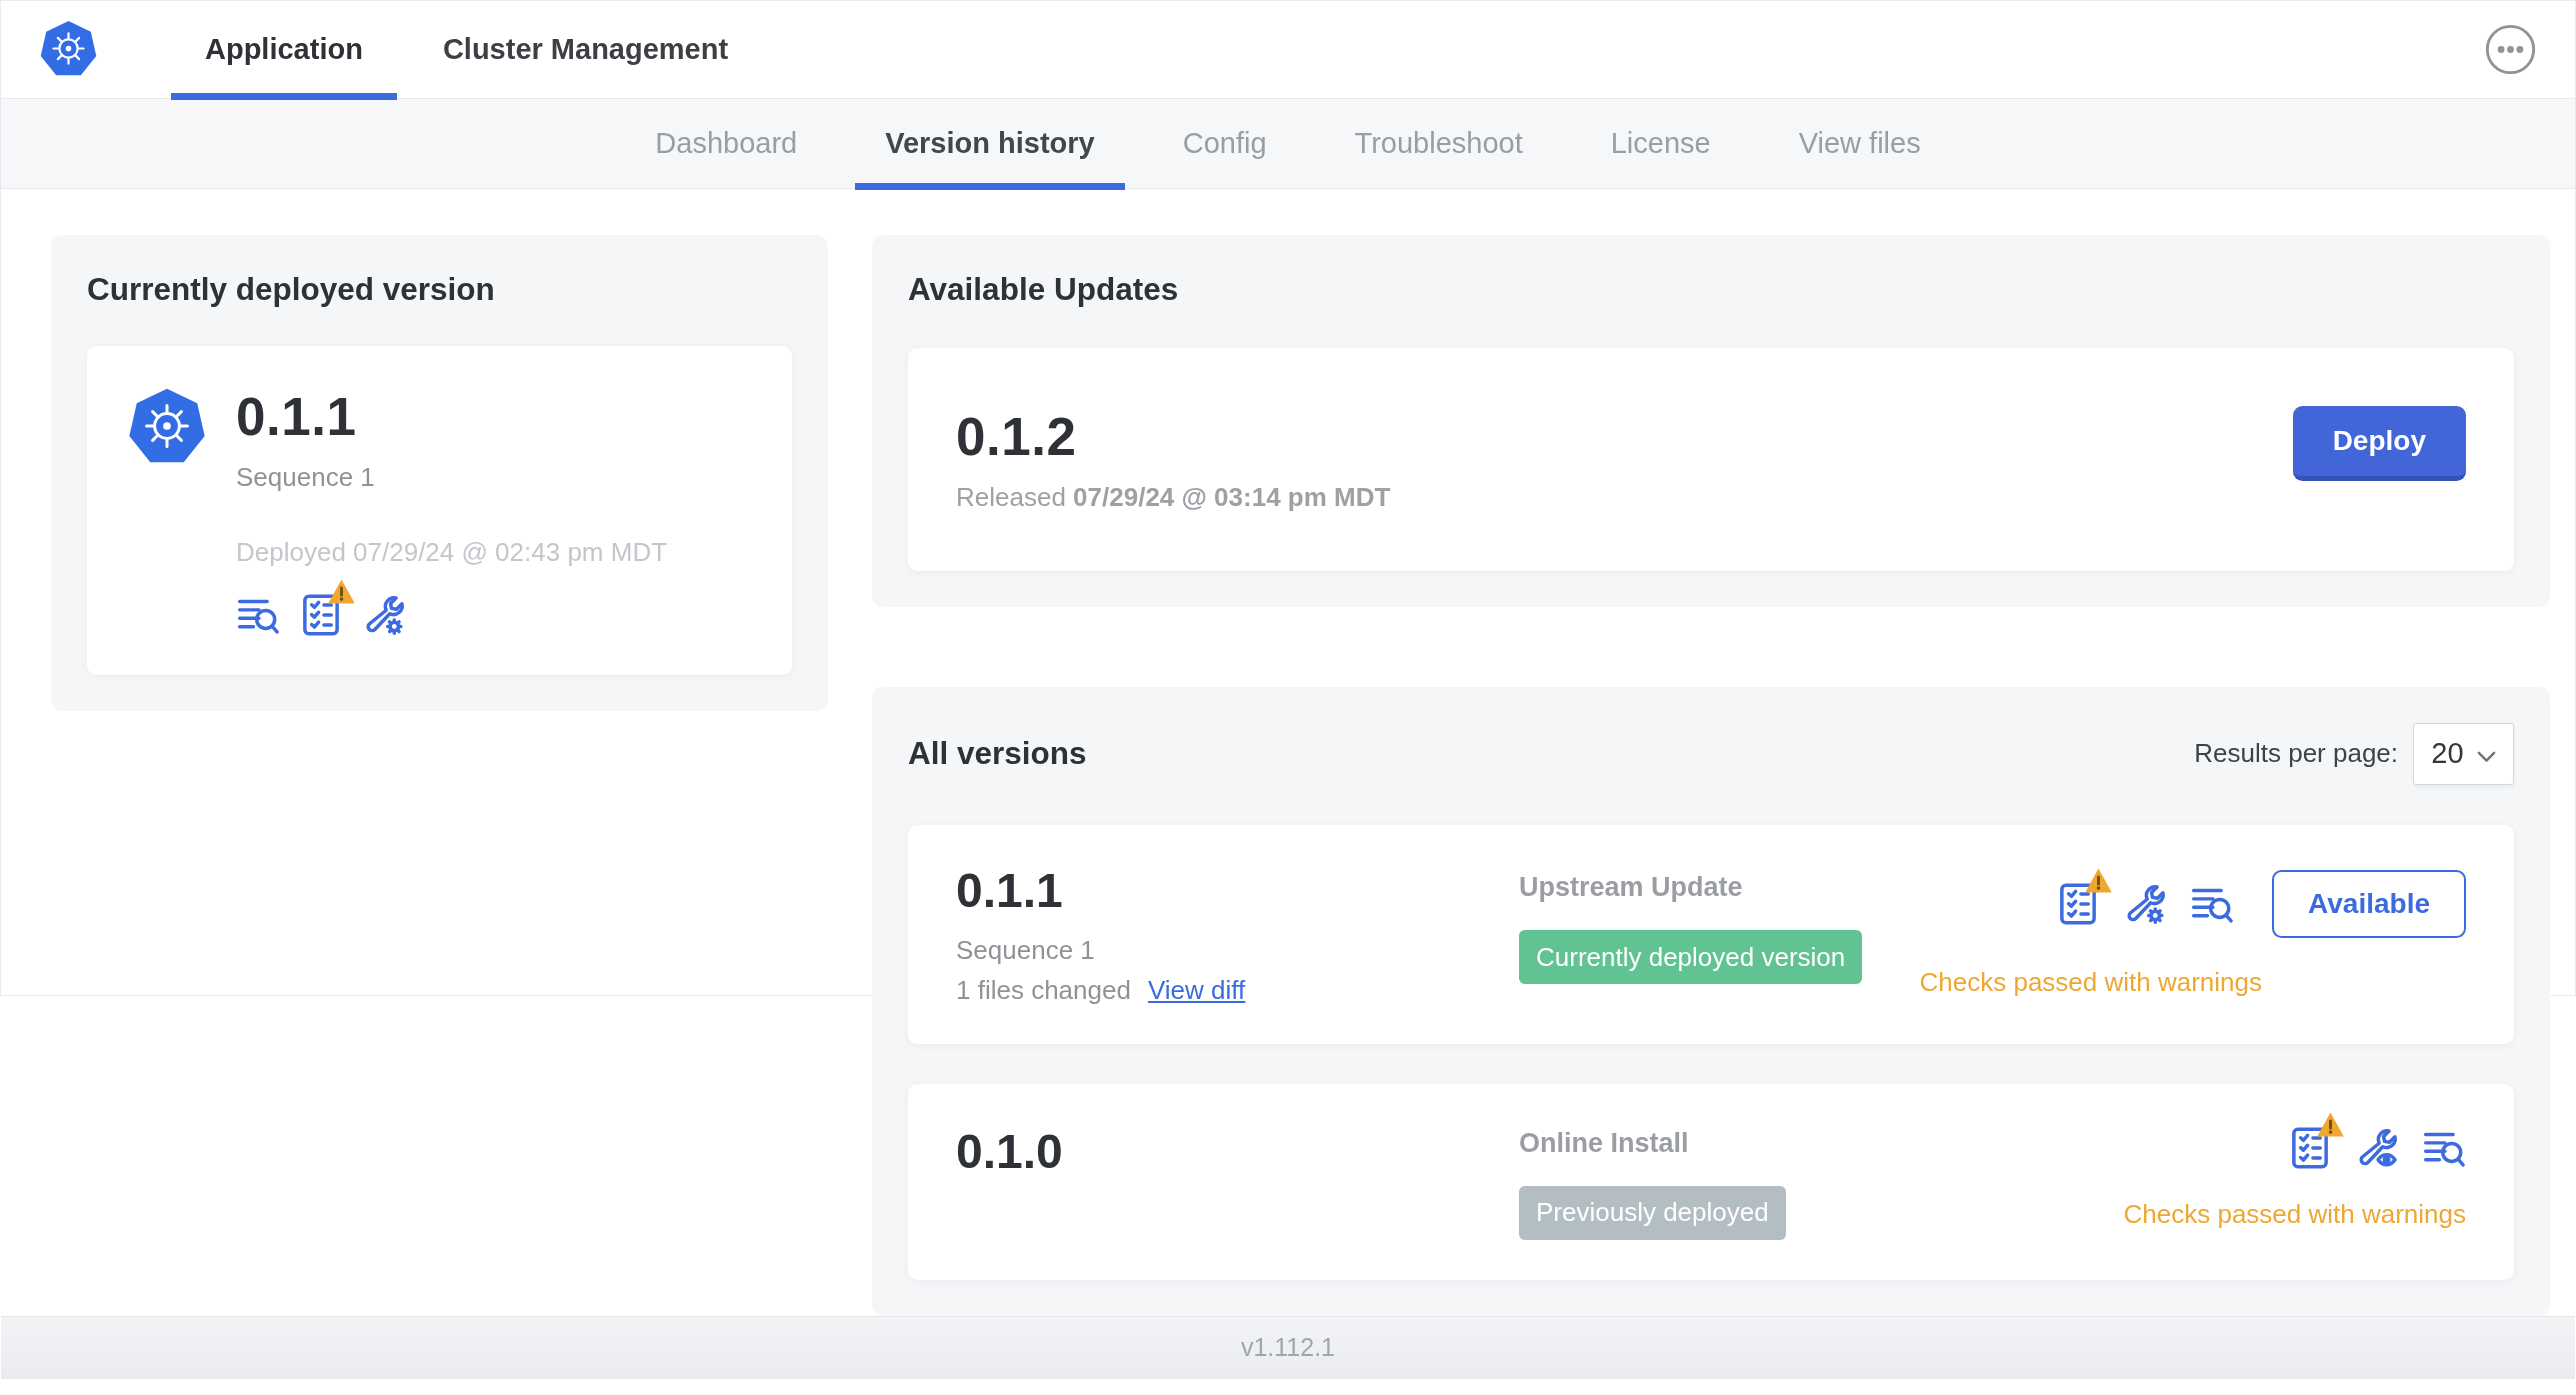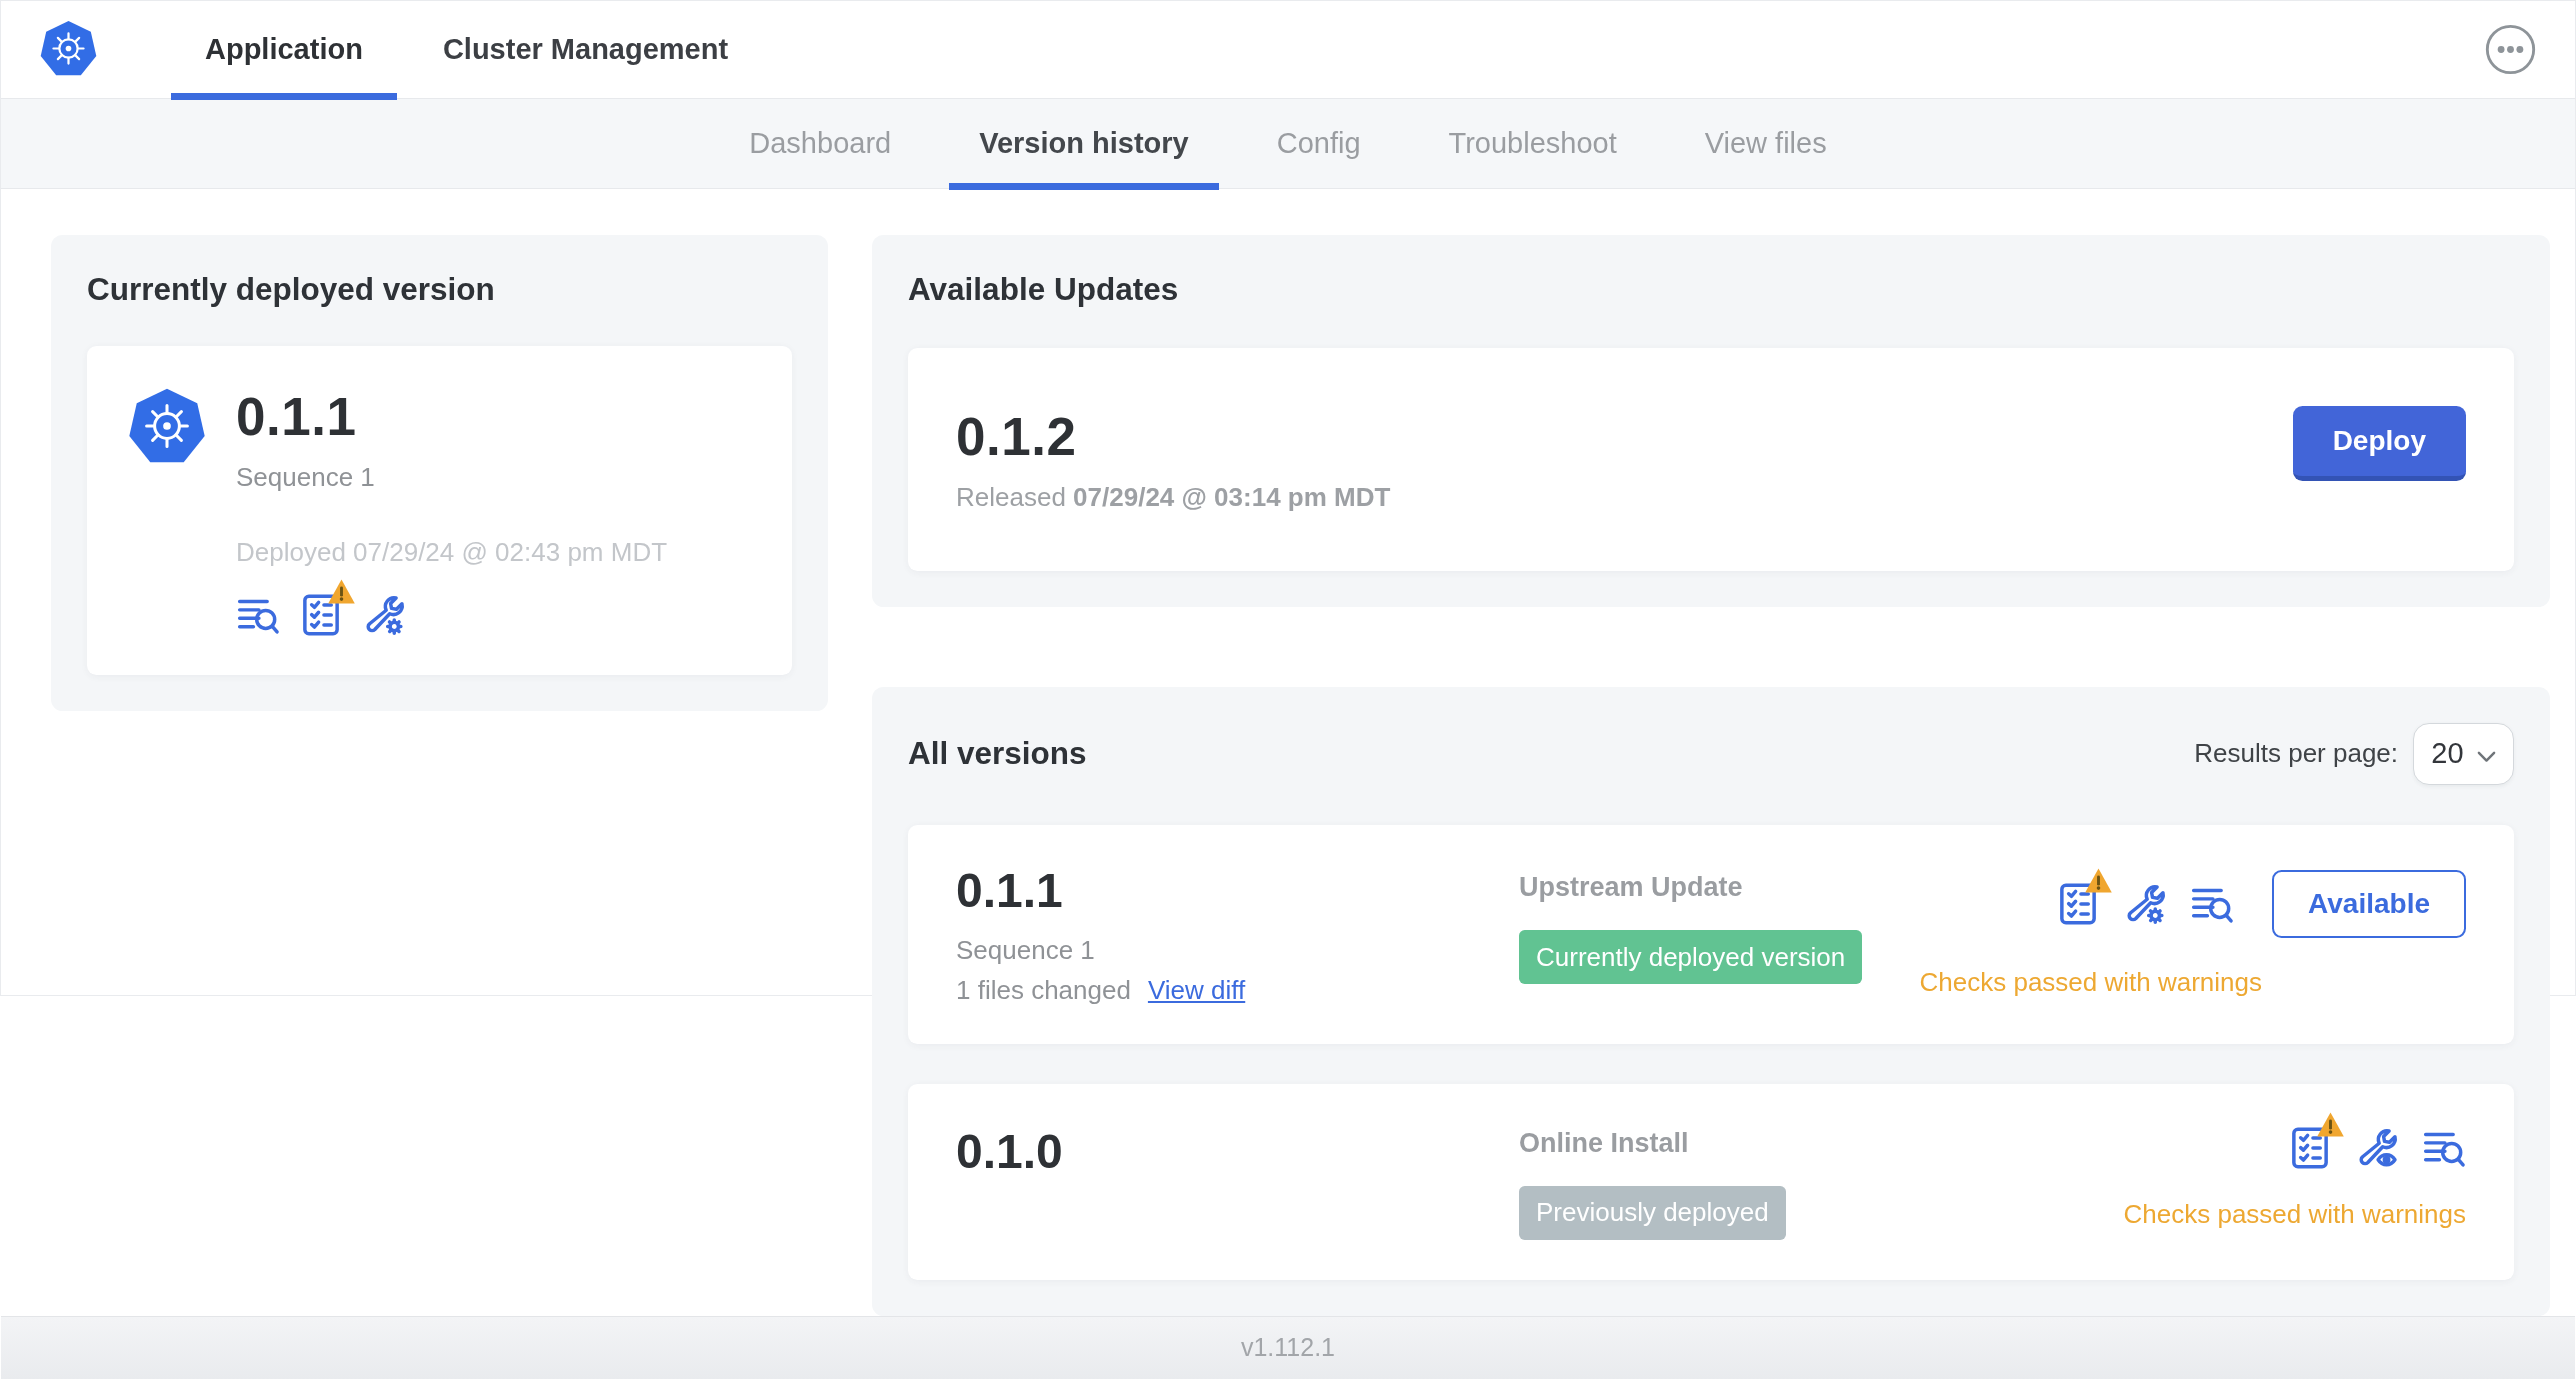--- a/index.html
+++ b/index.html
@@ -54,21 +54,21 @@
 
   .update-row { margin-top:40px; padding:58px 48px; display:flex; align-items:flex-start; justify-content:space-between; }
   .released { font-size:26px; color:#9da0a4; margin-top:15px; }
   .released b { font-weight:700; color:#9da0a4; }
   .deploy-btn { background:#4265d8; border:none; border-bottom:5.7px solid #3353b5; border-radius:9.5px;
     color:#fff; font-size:28px; font-weight:700; padding:19px 40px; cursor:pointer;
     font-family:inherit; }
 
   .versions-head { display:flex; align-items:center; justify-content:space-between; }
   .rpp { display:flex; align-items:center; font-size:26px; color:#3f4347; }
-  .rpp-select { margin-left:15.3px; background:#fff; border:1.9px solid #d4d8dc; border-radius:16px;
+  .rpp-select { margin-left:15.3px; background:#fff; border:1.9px solid #d4d8dc; border-radius:3px;
     box-shadow:0 1.9px 3.8px rgba(50,60,70,.06); padding:13.4px 17px; display:flex; align-items:flex-end; gap:13.4px;
     font-size:29px; color:#33363b; cursor:pointer; }
   .rpp-select svg { width:19px; height:12.4px; }
 
   .version-row { margin-top:40px; padding:38px 48px; display:flex; }
   .vr-left { width:563px; flex:none; }
   .vr-version { font-size:48px; font-weight:700; color:#2e3135; }
   .vr-seq { font-size:26px; color:#8f9296; margin-top:17px; }
   .vr-files { font-size:26px; color:#8f9296; margin-top:9.5px; display:flex; align-items:center; }
   .view-diff { color:#3b6bde; font-weight:400; text-decoration:underline; margin-left:17px; cursor:pointer; }
@@ -136,20 +136,23 @@
     <div class="subtab active">
         <span>Version history</span>
       </div>
     <div class="subtab">
         <span>Config</span>
       </div>
     <div class="subtab">
         <span>Troubleshoot</span>
       </div>
     <div class="subtab">
+        <span>License</span>
+      </div>
+    <div class="subtab">
         <span>View files</span>
       </div>
   </nav>
 
   <main class="main">
 
     <div class="left-col">
       <section class="graycard">
         <h2 class="card-title">Currently deployed version</h2>
         <div class="whitecard cur-card">

